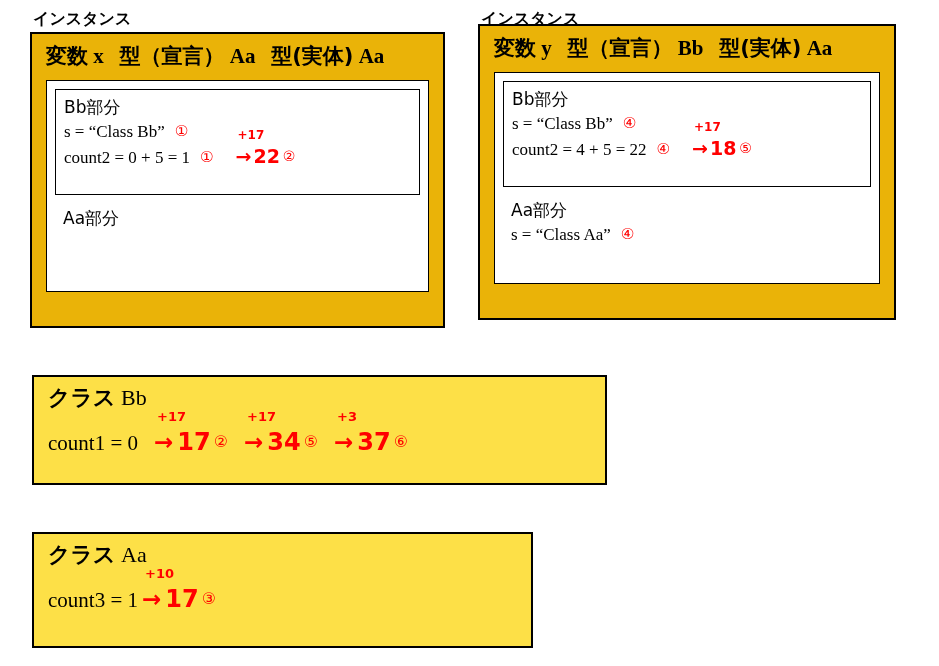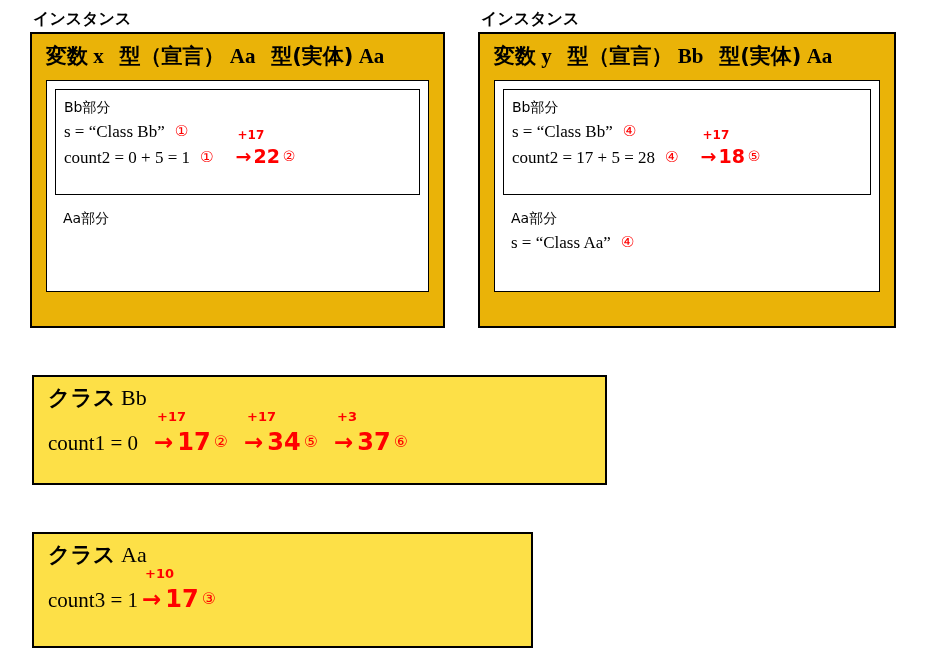--- a/index.html
+++ b/index.html
@@ -68,21 +68,21 @@
     padding: 6px 8px 8px 8px;
     position: relative;
   }
   .part-plain {
     margin: 12px 8px 8px 8px;
     padding: 0 8px 6px 8px;
     position: relative;
   }
 
   .part-title {
-    font-size: 14px;
+    font-size: 17px;
     line-height: 22px;
     white-space: nowrap;
   }
   .part-title .jp { font-family: "DejaVu Sans", "Liberation Sans", sans-serif; font-weight: normal; }
 
   .field-line {
     font-size: 17px;
     line-height: 25px;
     white-space: nowrap;
     position: relative;
@@ -200,21 +200,21 @@
       <div class="part-title">
         <span class="jp">Aa部分</span>
       </div>
     </div>
 
   </div>
 </div>
 
 <div class="abs instance-caption" style="left:481px; top:10px;">インスタンス</div>
 
-<div class="abs instance-box" style="left:478px; top:32px; width:418px; height:296px;">
+<div class="abs instance-box" style="left:478px; top:24px; width:418px; height:296px;">
 
   <div class="instance-header">
     <span class="jp">変数</span>
     <span class="lat">y</span>
     &nbsp;
     <span class="jp">型（宣言）</span>
     <span class="lat">Bb</span>
     &nbsp;
     <span class="jp">型(実体)</span>
     <span class="lat">Aa</span>
@@ -223,21 +223,21 @@
   <div class="object-box" style="height:212px;">
 
     <div class="part-box-bordered" style="height:106px;">
       <div class="part-title">
         <span class="jp">Bb部分</span>
       </div>
       <div class="field-line">
         <span class="field-text">s = “Class Bb”</span><span class="marker">④</span>
       </div>
       <div class="field-line">
-        <span class="field-text">count2 = 17 + 5 = 28</span><span class="marker">④</span><span class="transition" style="margin-left:22px;"><span class="delta">+17</span><span class="arrow">→</span><span class="newval">18</span><span class="marker-red">⑤</span></span>
+        <span class="field-text">count2 = 4 + 5 = 22</span><span class="marker">④</span><span class="transition" style="margin-left:22px;"><span class="delta">+17</span><span class="arrow">→</span><span class="newval">18</span><span class="marker-red">⑤</span></span>
       </div>
     </div>
 
     <div class="part-plain">
       <div class="part-title">
         <span class="jp">Aa部分</span>
       </div>
       <div class="field-line">
         <span class="field-text">s = “Class Aa”</span><span class="marker">④</span>
       </div>

